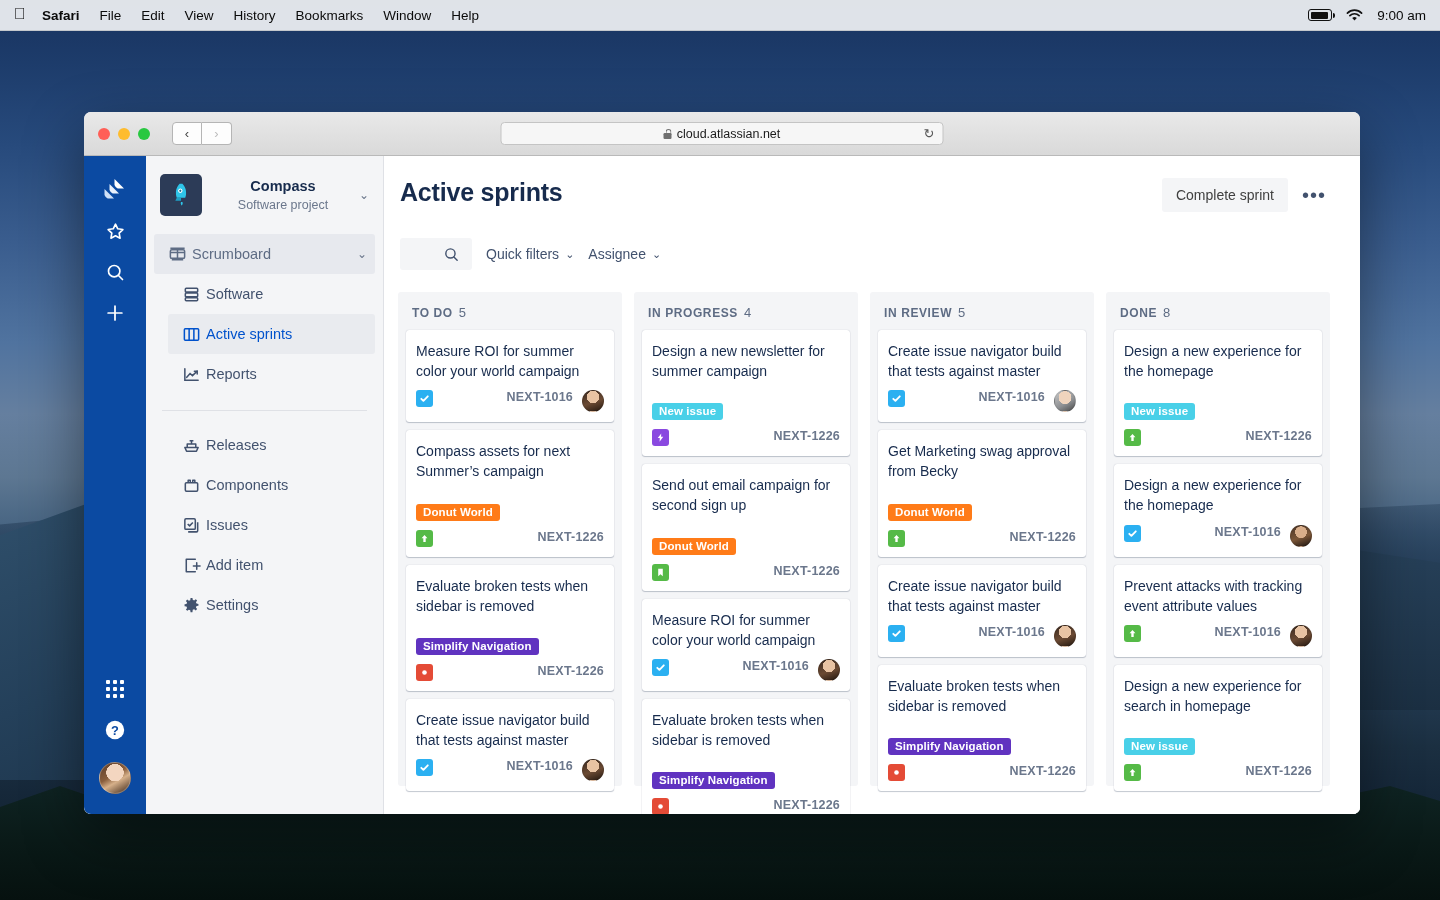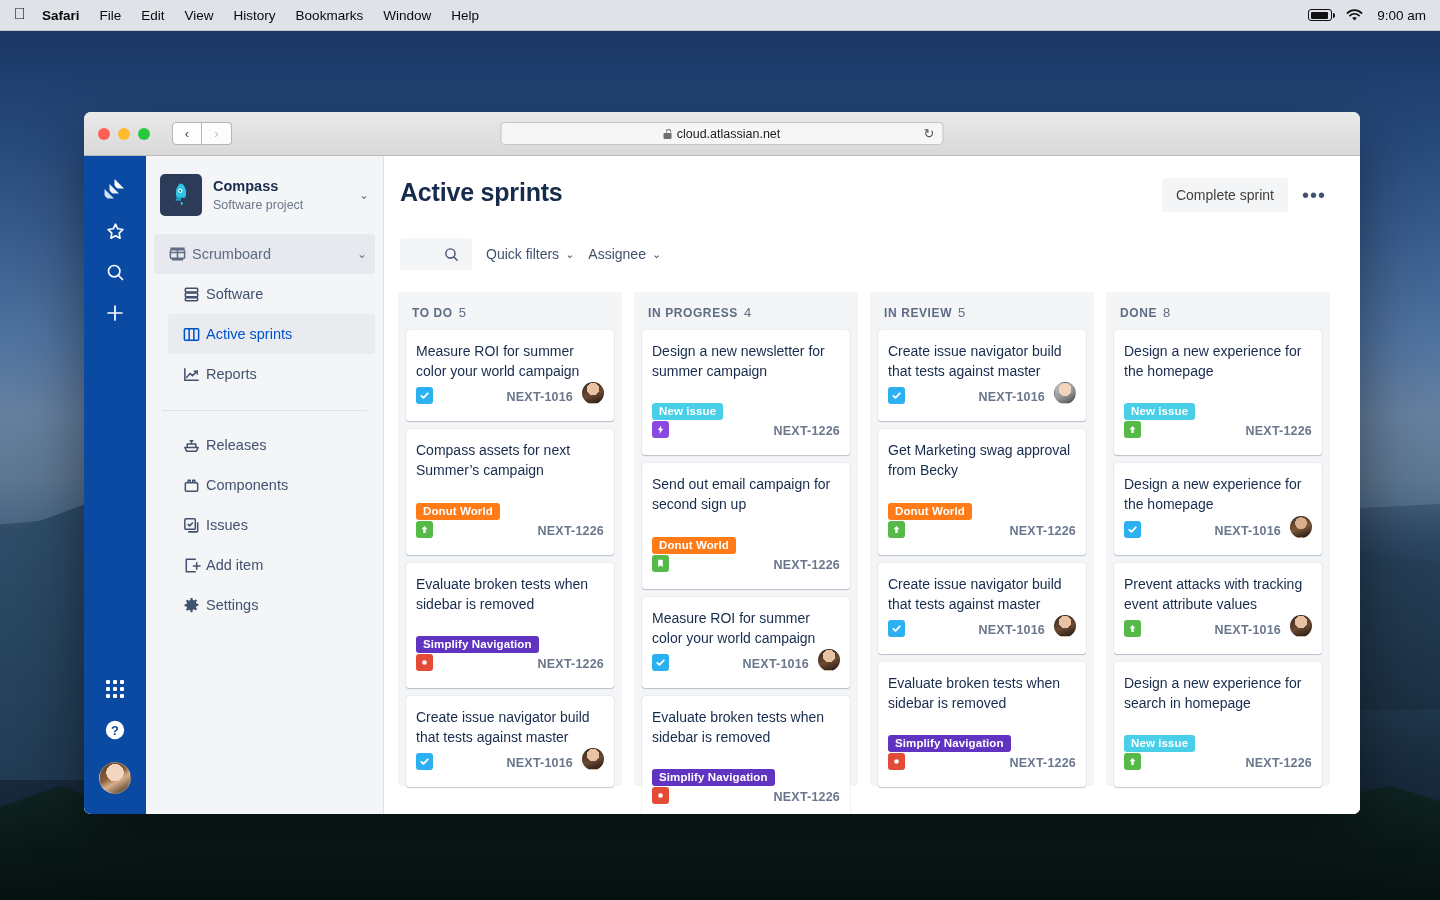--- a/index.html
+++ b/index.html
@@ -148,21 +148,21 @@
   .proj-head { display:flex; align-items:center; padding:0 14px 0 14px; margin-bottom:18px; }
   .proj-avatar {
     width:42px; height:42px; border-radius:5px; flex:0 0 42px;
     background: radial-gradient(circle at 70% 25%, #2c3b57 0 100%), #1f2a44;
     position:relative; overflow:hidden;
   }
   .proj-avatar .rocket {
     position:absolute; left:8px; top:8px; width:26px; height:26px;
     transform: rotate(-45deg);
   }
-  .proj-text { margin-left:11px; flex:1; }
+  .proj-text { margin-left:11px; flex:1;text-align:center; }
   .proj-name { font-size:14.5px; font-weight:bold; color:#172b4d; line-height:1.2; }
   .proj-sub { font-size:12.5px; color:#6b778c; margin-top:2px; }
   .proj-chevron { color:#6b778c; font-size:12px; margin-left:6px; }
 
   .nav-item {
     display:flex; align-items:center; height:40px; margin:0 8px; padding:0 8px;
     border-radius:3px; color:#42526e; font-size:14.5px; cursor:default;
   }
   .nav-item .nic { width:30px; flex:0 0 30px; display:flex; align-items:center; justify-content:center; color:#42526e; }
   .nav-item.board { background:#e7e9ee; color:#5e6c84; }
@@ -195,28 +195,28 @@
 
   .columns { display:flex; gap:12px; padding:22px 0 0 14px; height:calc(100% - 120px); }
   .column { width:224px; flex:0 0 224px; background:#f4f5f7; border-radius:3px; padding:0 8px; }
   .col-head { display:flex; align-items:center; gap:6px; padding:13px 4px 10px 6px; }
   .col-name { font-size:12px; font-weight:bold; color:#5e6c84; letter-spacing:.6px; text-transform:uppercase; }
   .col-count { font-size:13px; color:#5e6c84; }
   .col-body { display:flex; flex-direction:column; gap:8px; }
 
   .card {
     background:#fff; border-radius:3px; box-shadow:0 1px 1px rgba(9,30,66,.22), 0 0 1px rgba(9,30,66,.28);
-    padding:11px 10px 17px 10px;
+    padding:11px 10px 10px 10px;
   }
   .card-title { font-size:14px; color:#172b4d; line-height:1.44; }
   .card-label {
     display:inline-block; margin-top:22px; padding:2px 7px 3px 7px; border-radius:3px;
     font-size:11.5px; font-weight:bold; color:#fff; letter-spacing:.1px;
   }
-  .card-foot { display:flex; align-items:flex-end; margin-top:1px; }
+  .card-foot { display:flex; align-items:flex-start; margin-top:9px; }
   .type-icon { width:17px; height:17px; border-radius:3px; display:flex; align-items:center; justify-content:center; flex:0 0 17px; }
   .card-key { margin-left:auto; font-size:12.5px; font-weight:bold; color:#6b778c; letter-spacing:.2px; }
   .card-avatar { width:22px; height:22px; border-radius:50%; margin-left:9px; flex:0 0 22px; border:1px solid rgba(0,0,0,.08); }
   .av-beard { background: radial-gradient(circle at 50% 30%, #e8c3a3 0 36%, transparent 37%), linear-gradient(160deg,#3b2a20,#6b4a33 55%,#241810); }
   .av-pale  { background: radial-gradient(circle at 50% 33%, #f0d4bd 0 38%, transparent 39%), linear-gradient(150deg,#c9c9c9,#8d8f92 60%,#4a4a4a); }
   .av-dark  { background: radial-gradient(circle at 50% 31%, #d9ae8a 0 34%, transparent 35%), linear-gradient(160deg,#4a3527,#7c5738 55%,#1d1410); }
   .svg-ic { display:block; }
 </style>
 </head>
 <body>

